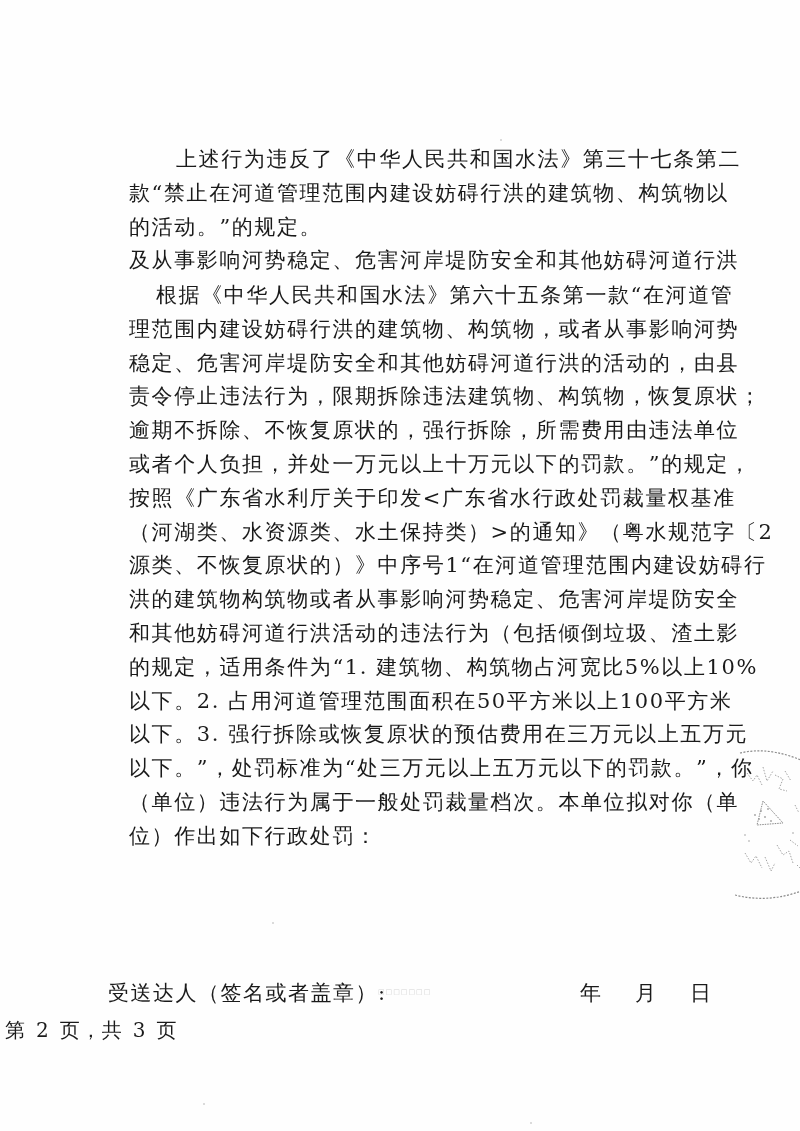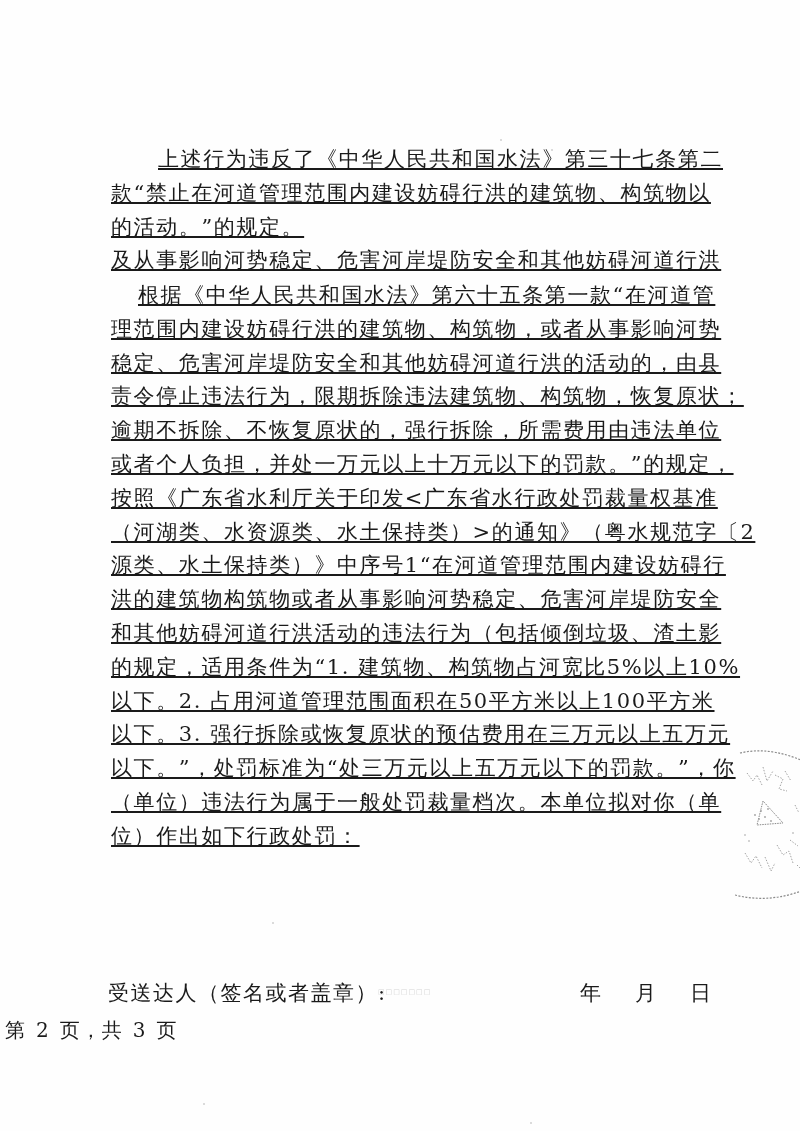--- a/index.html
+++ b/index.html
@@ -16,23 +16,22 @@
       color: #1a1a1a;
     }
     .page {
       position: absolute;
       left: 0; top: 0;
       width: 800px; height: 1131px;
       background: #fefefe;
     }
     .para {
       position: absolute;
-      left: 111px;
+      left: 129px;
       width: 580px;
-      text-decoration: underline;
     }
     .line {
       display: block;
       height: 33.8px;
       line-height: 33.8px;
       font-size: 21px;
       letter-spacing: 1.6px;
       white-space: nowrap;
       text-align: justify;
       text-align-last: justify;
@@ -117,21 +116,21 @@
 
   <div class="para" id="p2">
     <span class="line indent2">根据《中华人民共和国水法》第六十五条第一款“在河道管</span>
     <span class="line">理范围内建设妨碍行洪的建筑物、构筑物，或者从事影响河势</span>
     <span class="line">稳定、危害河岸堤防安全和其他妨碍河道行洪的活动的，由县</span>
     <span class="line">责令停止违法行为，限期拆除违法建筑物、构筑物，恢复原状；</span>
     <span class="line">逾期不拆除、不恢复原状的，强行拆除，所需费用由违法单位</span>
     <span class="line">或者个人负担，并处一万元以上十万元以下的罚款。”的规定，</span>
     <span class="line">按照《广东省水利厅关于印发&lt;广东省水行政处罚裁量权基准</span>
     <span class="line">（河湖类、水资源类、水土保持类）&gt;的通知》（粤水规范字〔2</span>
-    <span class="line">源类、水土保持类）》中序号1“在河道管理范围内建设妨碍行</span>
+    <span class="line">源类、不恢复原状的）》中序号1“在河道管理范围内建设妨碍行</span>
     <span class="line">洪的建筑物构筑物或者从事影响河势稳定、危害河岸堤防安全</span>
     <span class="line">和其他妨碍河道行洪活动的违法行为（包括倾倒垃圾、渣土影</span>
     <span class="line">的规定，适用条件为“1. 建筑物、构筑物占河宽比5%以上10%</span>
     <span class="line">以下。2. 占用河道管理范围面积在50平方米以上100平方米</span>
     <span class="line">以下。3. 强行拆除或恢复原状的预估费用在三万元以上五万元</span>
     <span class="line">以下。”，处罚标准为“处三万元以上五万元以下的罚款。”，你</span>
     <span class="line">（单位）违法行为属于一般处罚裁量档次。本单位拟对你（单</span>
     <span class="line last">位）作出如下行政处罚：</span>
   </div>
 

